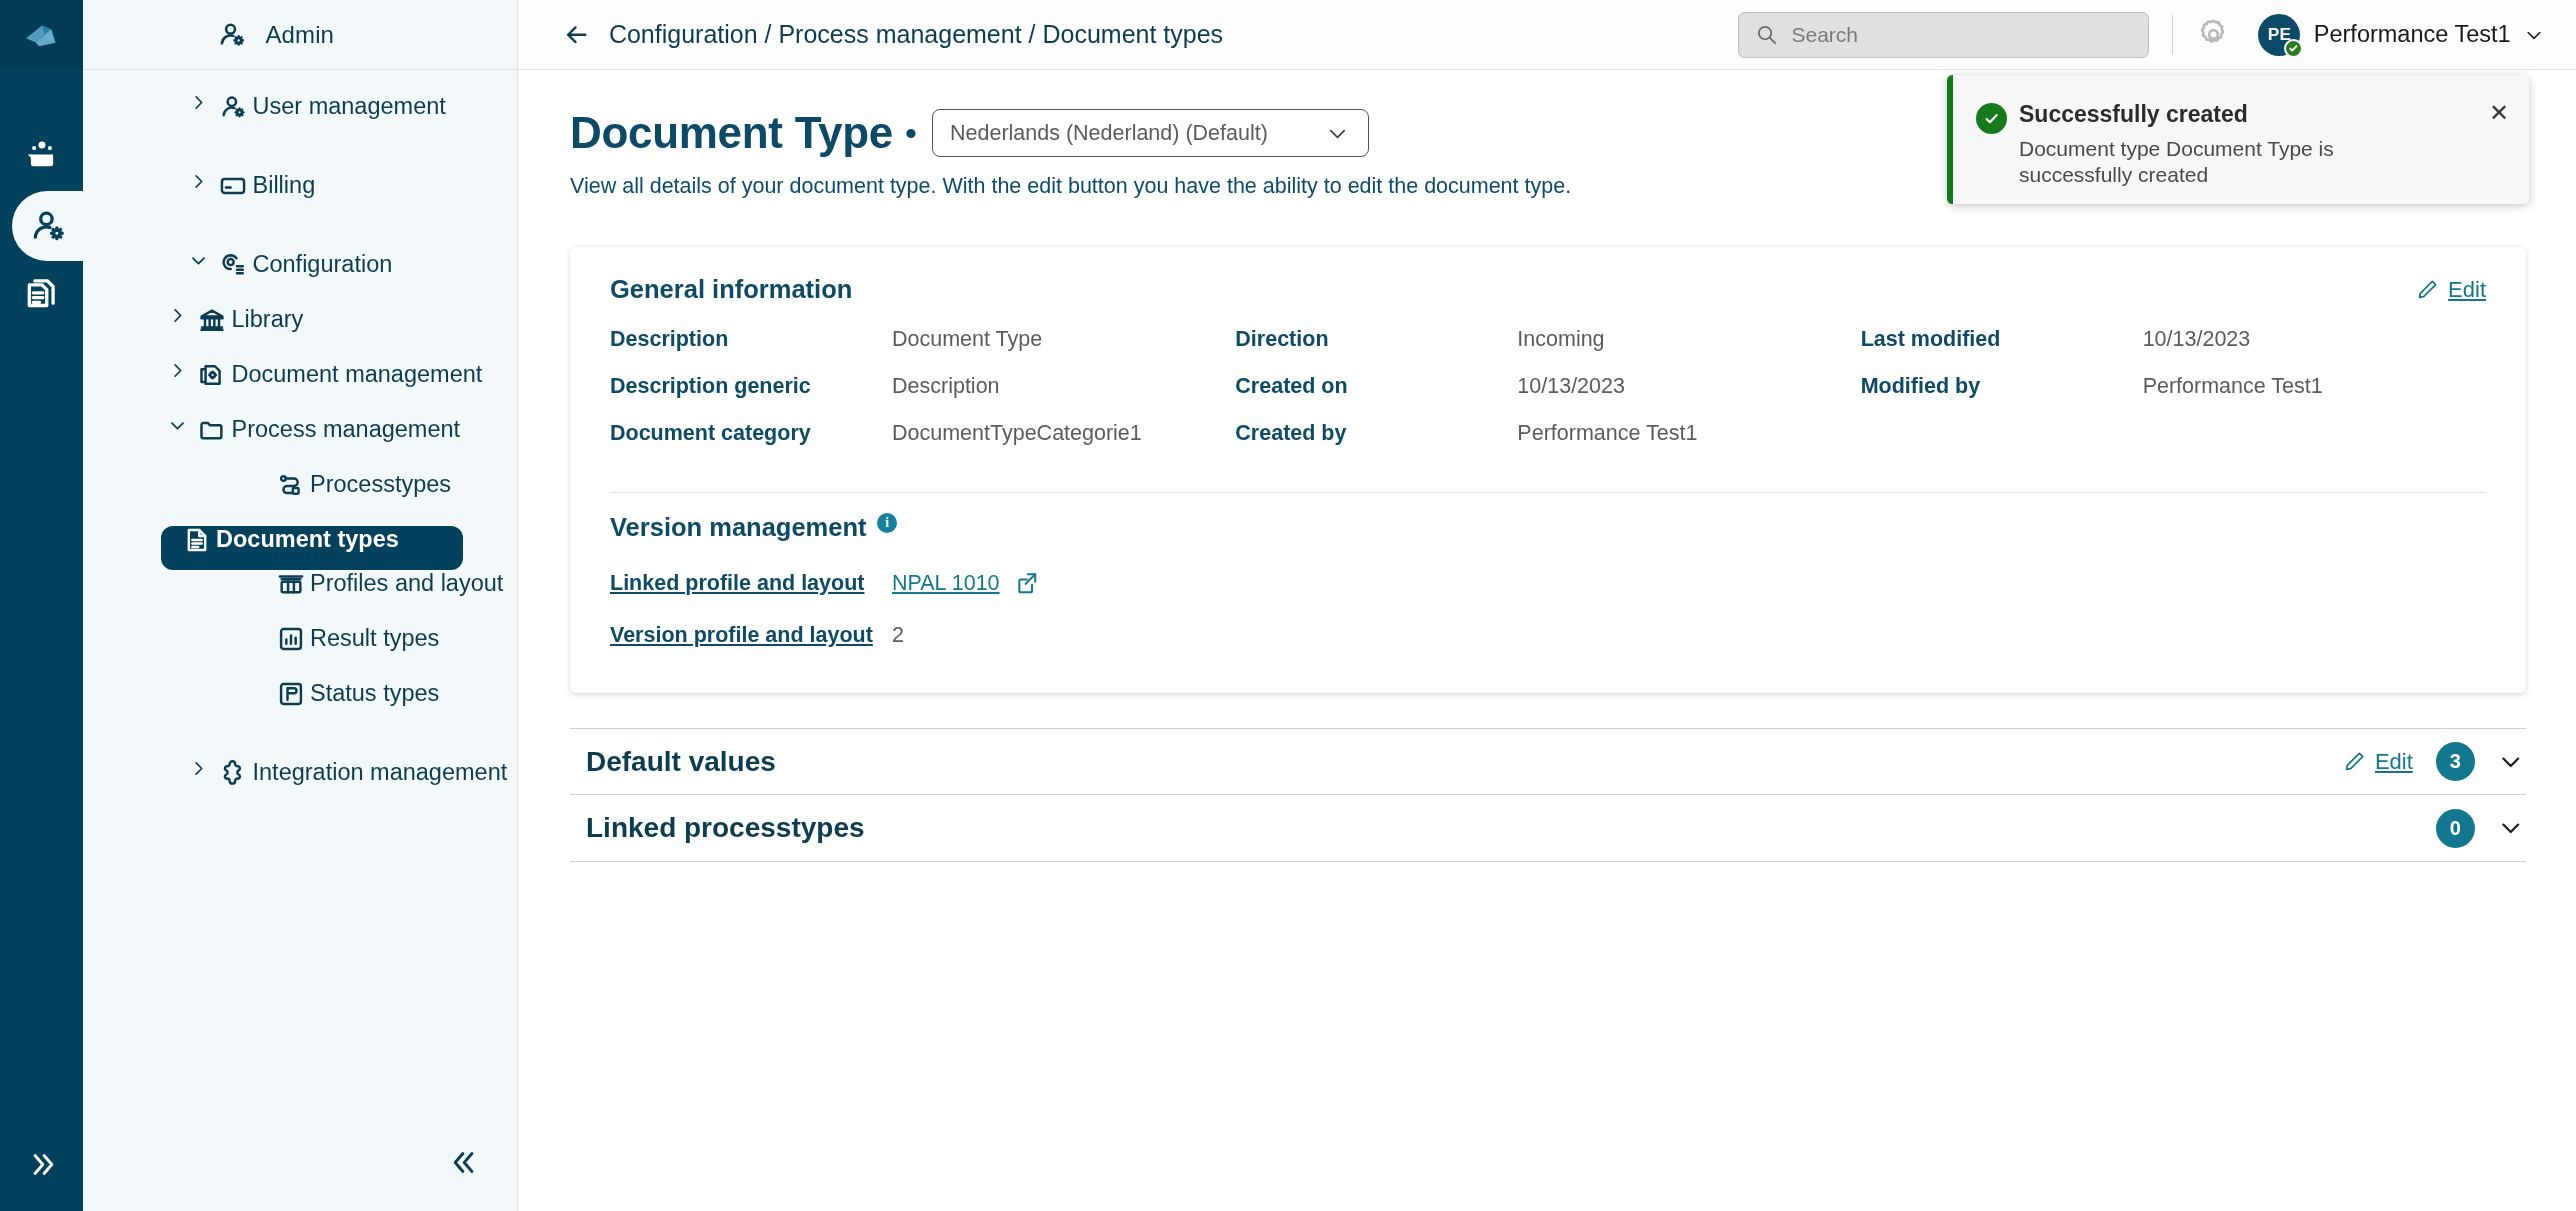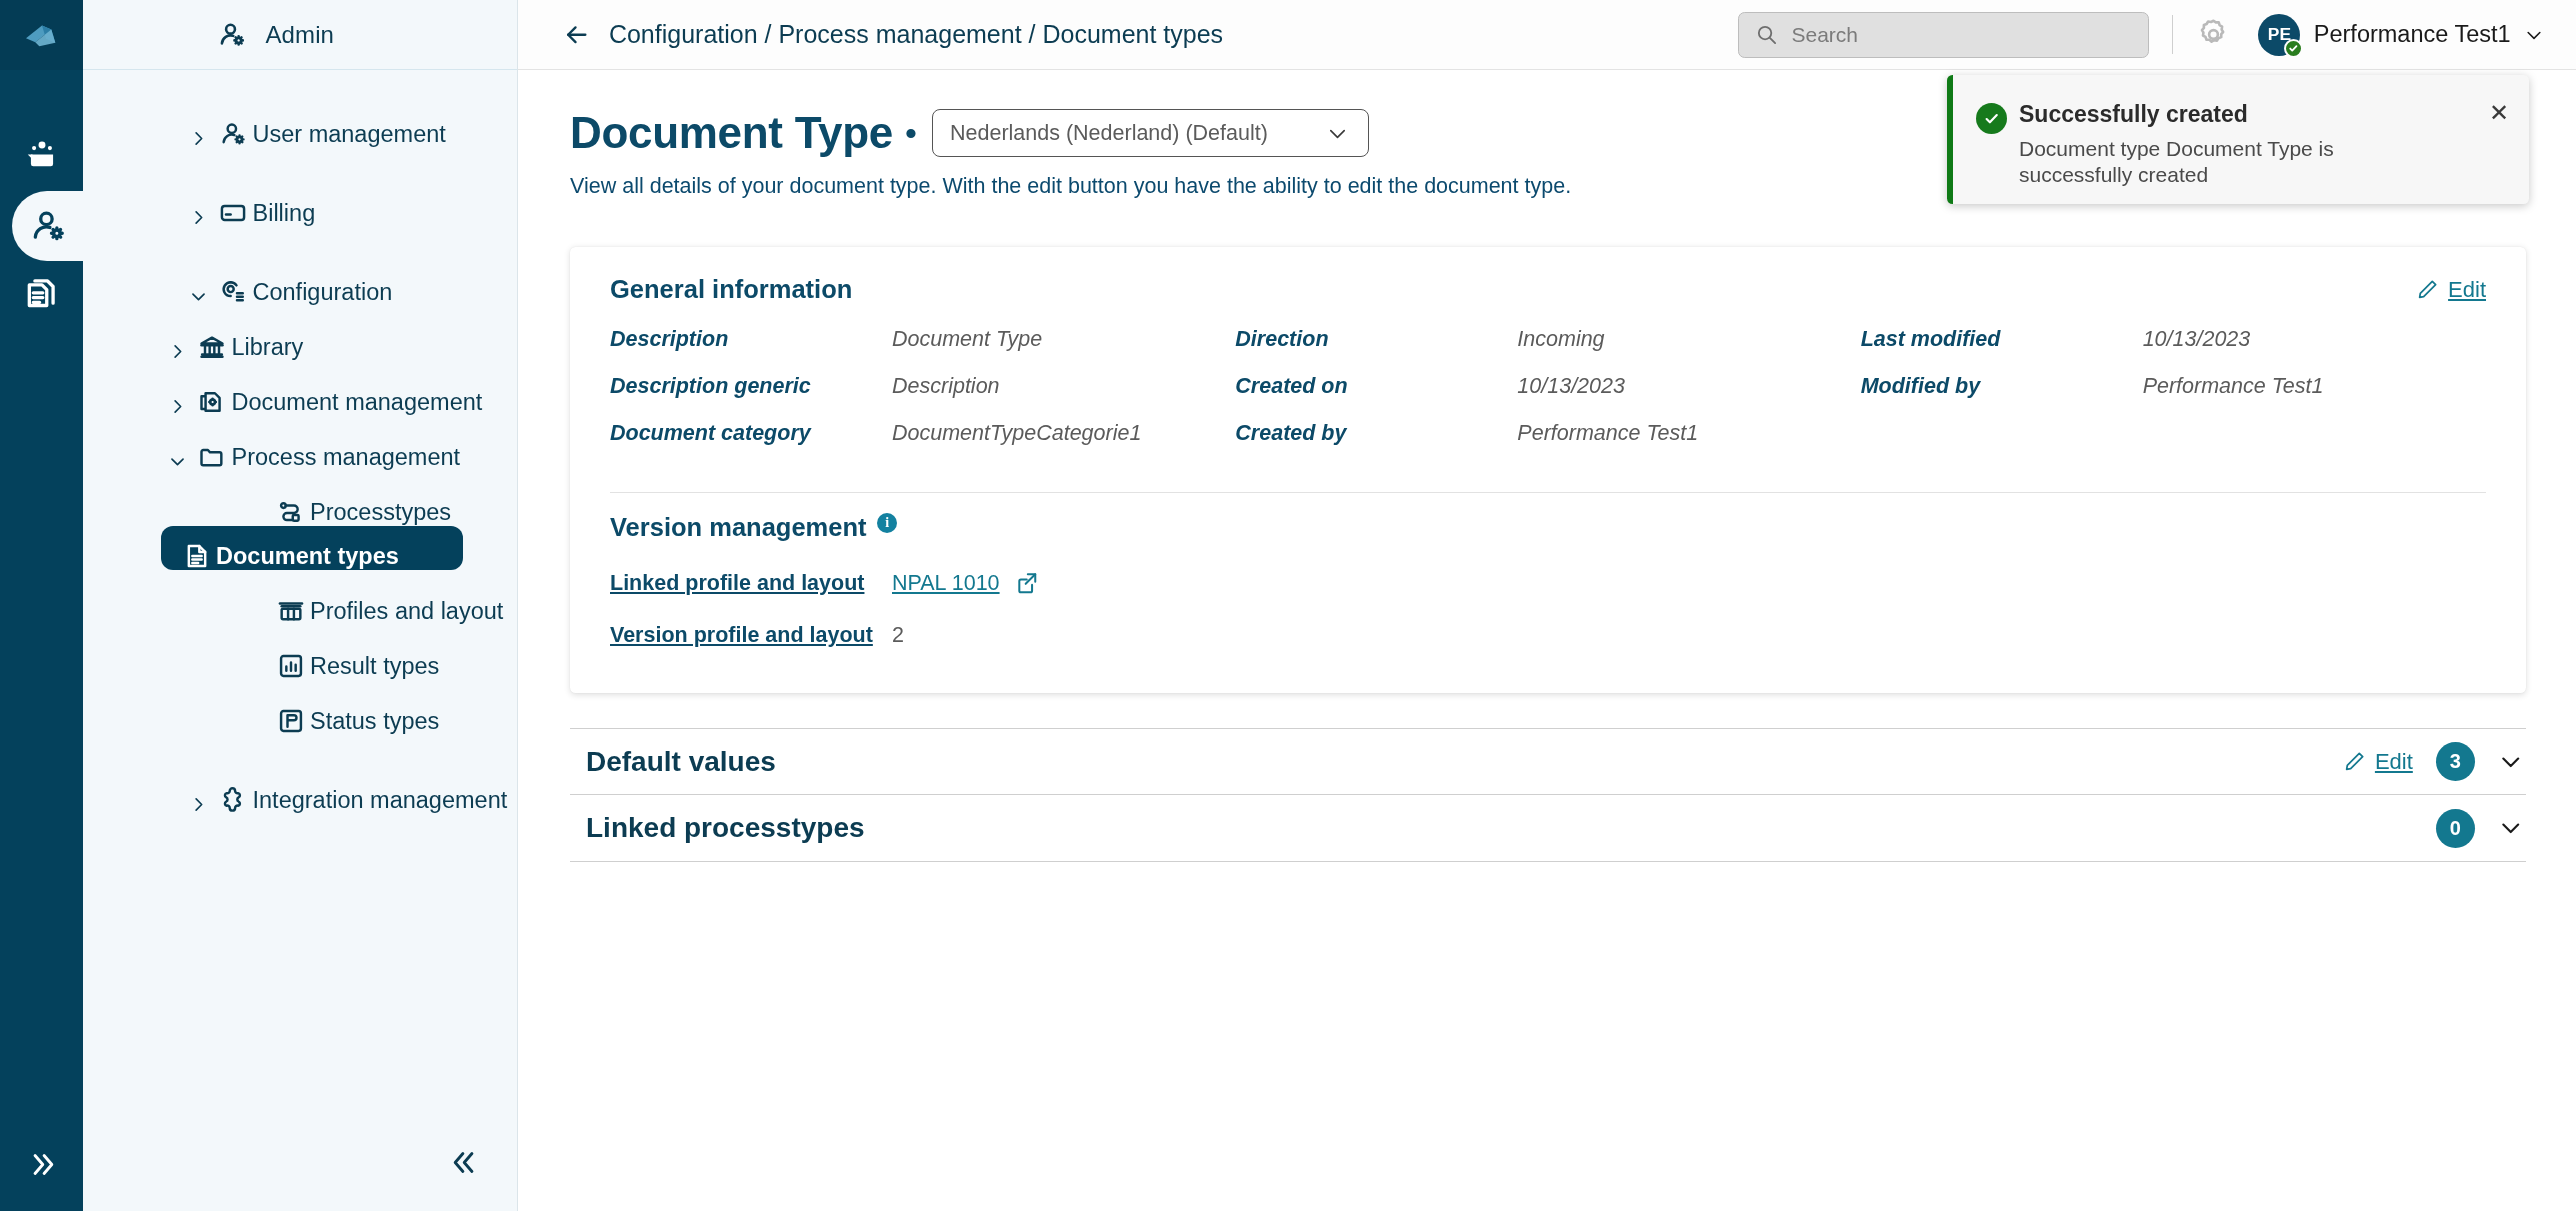--- a/index.html
+++ b/index.html
@@ -55,21 +55,21 @@
   .nav-header {
     height: 70px;
     display: flex; align-items: center;
     padding-left: 134px;
     border-bottom: 1.3px solid #d5e6ee;
     gap: 19px;
   }
   .nav-header .label { font-size: 24px; color: #0c3c52; letter-spacing: 0.1px; }
   .nav-list { padding-top: 23px; flex: 1; }
   .nav-row {
-    display: flex; align-items: flex-end;
+    display: flex; align-items: flex-start;
     height: 55px;
     cursor: pointer;
     position: relative;
   }
   .nav-row .chev { width: 29.5px; display: flex; align-items: center; justify-content: center; flex: 0 0 29.5px; }
   .nav-row .nav-ico { width: 39px; display: flex; align-items: center; justify-content: center; flex: 0 0 39px; }
   .nav-row .nav-label { font-size: 23.5px; color: #0c3c52; white-space: nowrap; }
   .lvl0 { padding-left: 101px; }
   .lvl1 { padding-left: 80px; }
   .lvl2 { padding-left: 188px; }
@@ -157,21 +157,21 @@
     color: #fff; font-size: 14px; font-weight: bold;
     display: inline-flex; align-items: center; justify-content: center;
     margin-left: 10.7px; font-family: "Liberation Serif", serif; cursor: pointer;
   }
   .edit-link {
     position: absolute; right: 40px; top: 29.5px;
     display: flex; align-items: center; gap: 9.4px; cursor: pointer;
   }
   .edit-link .txt { font-size: 22px; color: #13788f; text-decoration: underline; }
 
-  .grid3 { display: grid; grid-template-columns: 1fr 1fr 1fr; margin-top: 23px; font-style: italic; }
+  .grid3 { display: grid; grid-template-columns: 1fr 1fr 1fr; margin-top: 23px; }
   .col { display: flex; flex-direction: column; }
   .frow { display: flex; align-items: flex-start; height: 47px; }
   .fk { font-size: 21.5px; font-weight: bold; color: #0c4a68; width: 282px; flex: 0 0 282px; }
   .fv { font-size: 21.5px; color: #5b5b5b; }
   .card-div { height: 1.3px; background: #e2e2e2; margin: 24px 0 0 0; }
 
   .vm-rows { margin-top: 20px; }
   .vrow { display: flex; align-items: center; height: 52px; }
   .vk { font-size: 21.5px; font-weight: bold; color: #0c4a68; width: 282px; flex: 0 0 282px; text-decoration: underline; }
   .vlink { font-size: 21.5px; color: #13788f; text-decoration: underline; cursor: pointer; }

